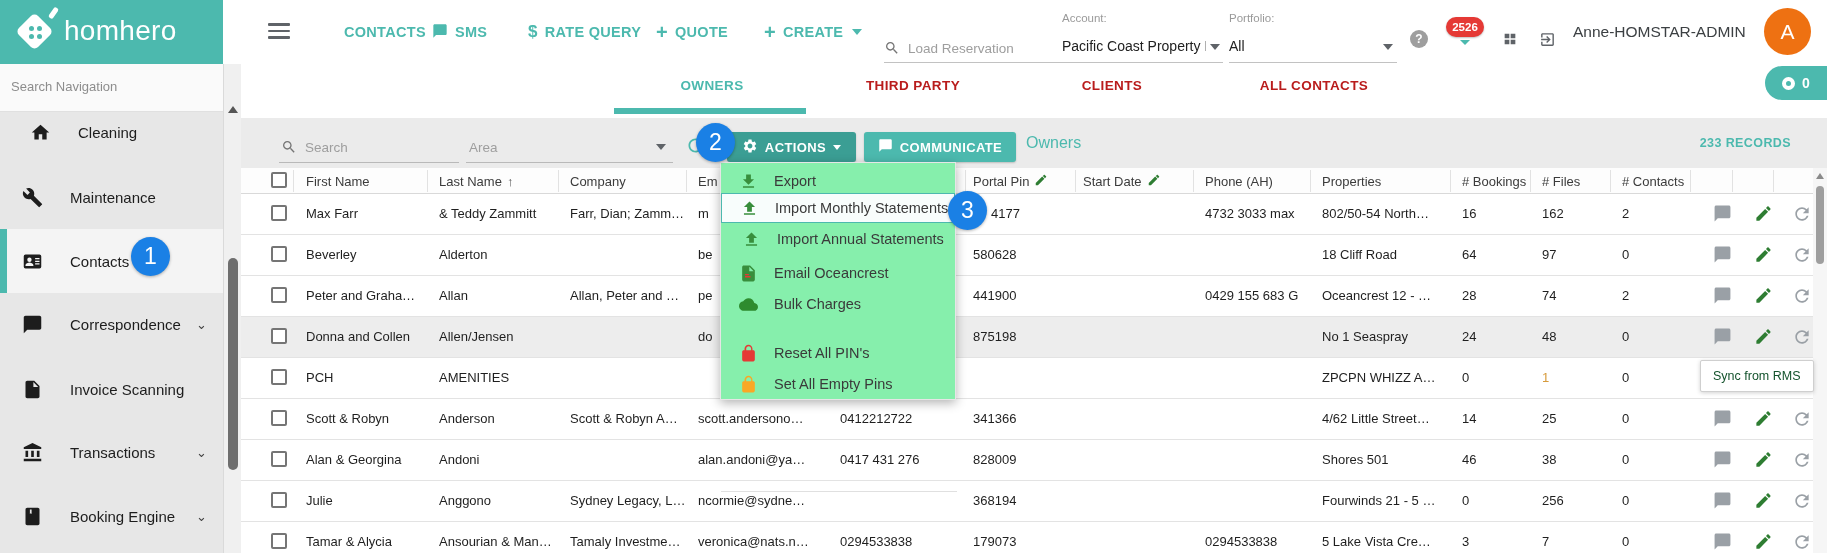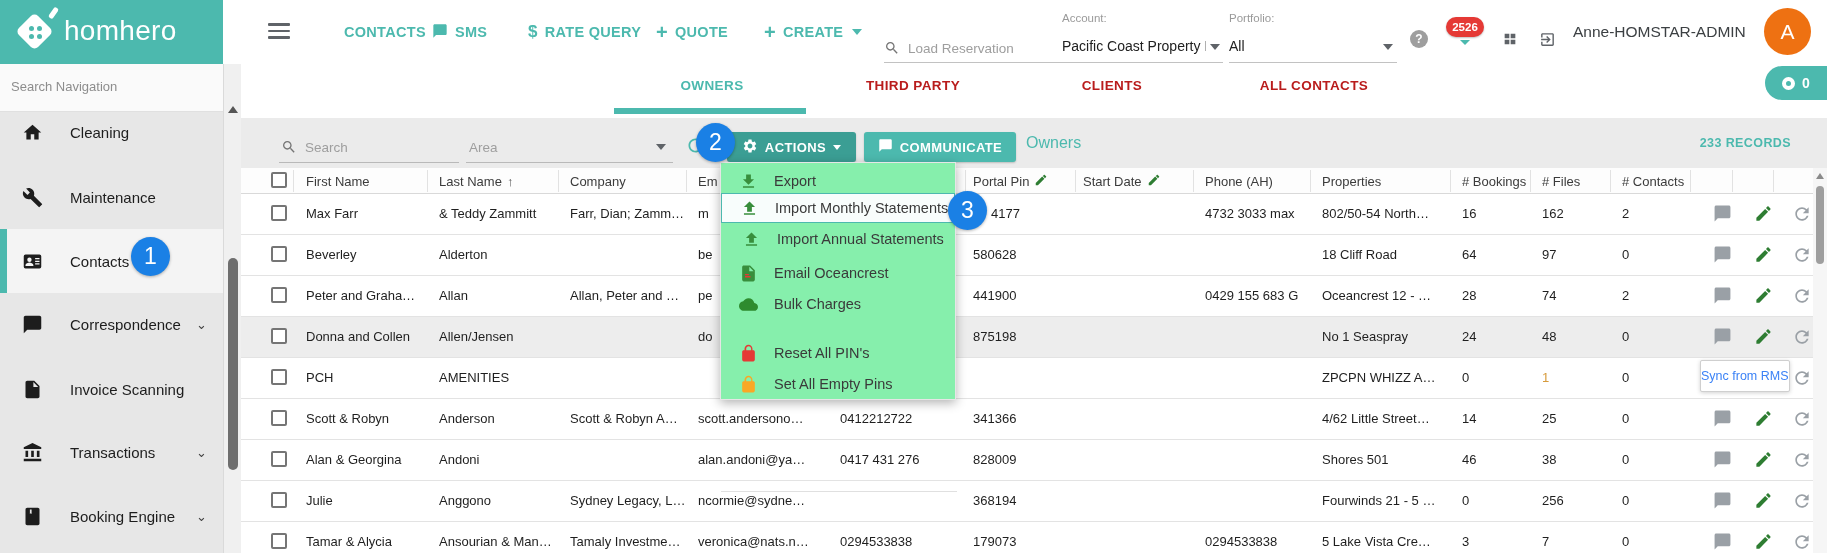--- a/index.html
+++ b/index.html
@@ -80,21 +80,21 @@
   .c-first{left:65px;}.c-last{left:198px;}.c-company{left:329px;}.c-email{left:457px;}
   .c-mobile{left:599px;}.c-pin{left:732px;}.c-start{left:842px;}.c-phone{left:964px;}
   .c-props{left:1081px;}.c-book{left:1221px;}.c-files{left:1301px;}.c-cont{left:1381px;}
   
   .menu{position:absolute;left:720px;top:162px;width:236px;height:238px;background:#86efac;box-shadow:0 3px 10px rgba(0,0,0,.3);border:1px solid #e6e6e6;z-index:40;}
   .mitem{position:absolute;left:0;width:234px;height:28px;display:flex;align-items:center;gap:16px;padding-left:18px;font-size:14.5px;color:#3a3a3a;cursor:pointer;}
   .mitem.hl{border:1px solid var(--teal);background:#f8fdfc;height:30px;}
   .mdivider{position:absolute;left:0;top:328px;width:236px;height:1px;background:#e0e0e0;}
   
   .step-badge{position:absolute;width:39px;height:39px;border-radius:50%;background:var(--blue);color:#fff;font-size:23px;display:flex;align-items:center;justify-content:center;z-index:60;box-shadow:0 1px 3px rgba(0,0,0,.3);}
-  .tooltip{position:absolute;left:1700px;top:360px;padding:8px 0;background:#fff;border:1px solid #cfcfcf;border-radius:2px;font-size:12.5px;color:#3b82f6;box-shadow:0 1px 4px rgba(0,0,0,.18);z-index:55;white-space:nowrap;}
+  .tooltip{position:absolute;left:1700px;top:360px;padding:8px 12px;background:#fff;border:1px solid #cfcfcf;border-radius:2px;font-size:12.5px;color:#14532d;box-shadow:0 1px 4px rgba(0,0,0,.18);z-index:55;white-space:nowrap;}
   .right-scroll{position:absolute;left:1813px;top:168px;width:14px;height:385px;background:#f6f6f6;z-index:30;}
   .right-scroll .up{position:absolute;left:3px;top:5px;width:0;height:0;border-left:4px solid transparent;border-right:4px solid transparent;border-bottom:6px solid #8a8a8a;}
   .right-scroll .thumb{position:absolute;left:3px;top:18px;width:8px;height:78px;background:#9e9e9e;border-radius:4px;cursor:grab;}
 </style>
 </head>
 <body>
 
 <div class="stage">
 
   <div class="topbar">
@@ -161,21 +161,21 @@
           <path d="M10.09 15.59L11.5 17l5-5-5-5-1.41 1.41L12.67 11H3v2h9.67l-2.58 2.59zM19 3H5c-1.11 0-2 .9-2 2v4h2V5h14v14H5v-4H3v4c0 1.1.89 2 2 2h14c1.1 0 2-.9 2-2V5c0-1.1-.9-2-2-2z" fill="#5f6368"></path>
         </svg></span>
     <div class="user-name">Anne-HOMSTAR-ADMIN</div>
     <div class="avatar">A</div>
   </div>
 
   <div class="side-search">
     <span>Search Navigation</span>
   </div>
   <div class="side-items" id="side-items">
-      <div class="side-item" style="top: -12px;">
+      <div class="side-item" style="top: -12px; padding-left: 8px;">
         <span class="ic">
           <svg width="21" height="21" viewBox="0 0 24 24">
             <path d="M10 20v-6h4v6h5v-8h3L12 3 2 12h3v8z" fill="#1d1d1d"></path>
           </svg>
         </span>
         <span class="lb">Cleaning</span>
       </div>
       <div class="side-item" style="top: 53px;">
         <span class="ic">
           <svg width="21" height="21" viewBox="0 0 24 24">

